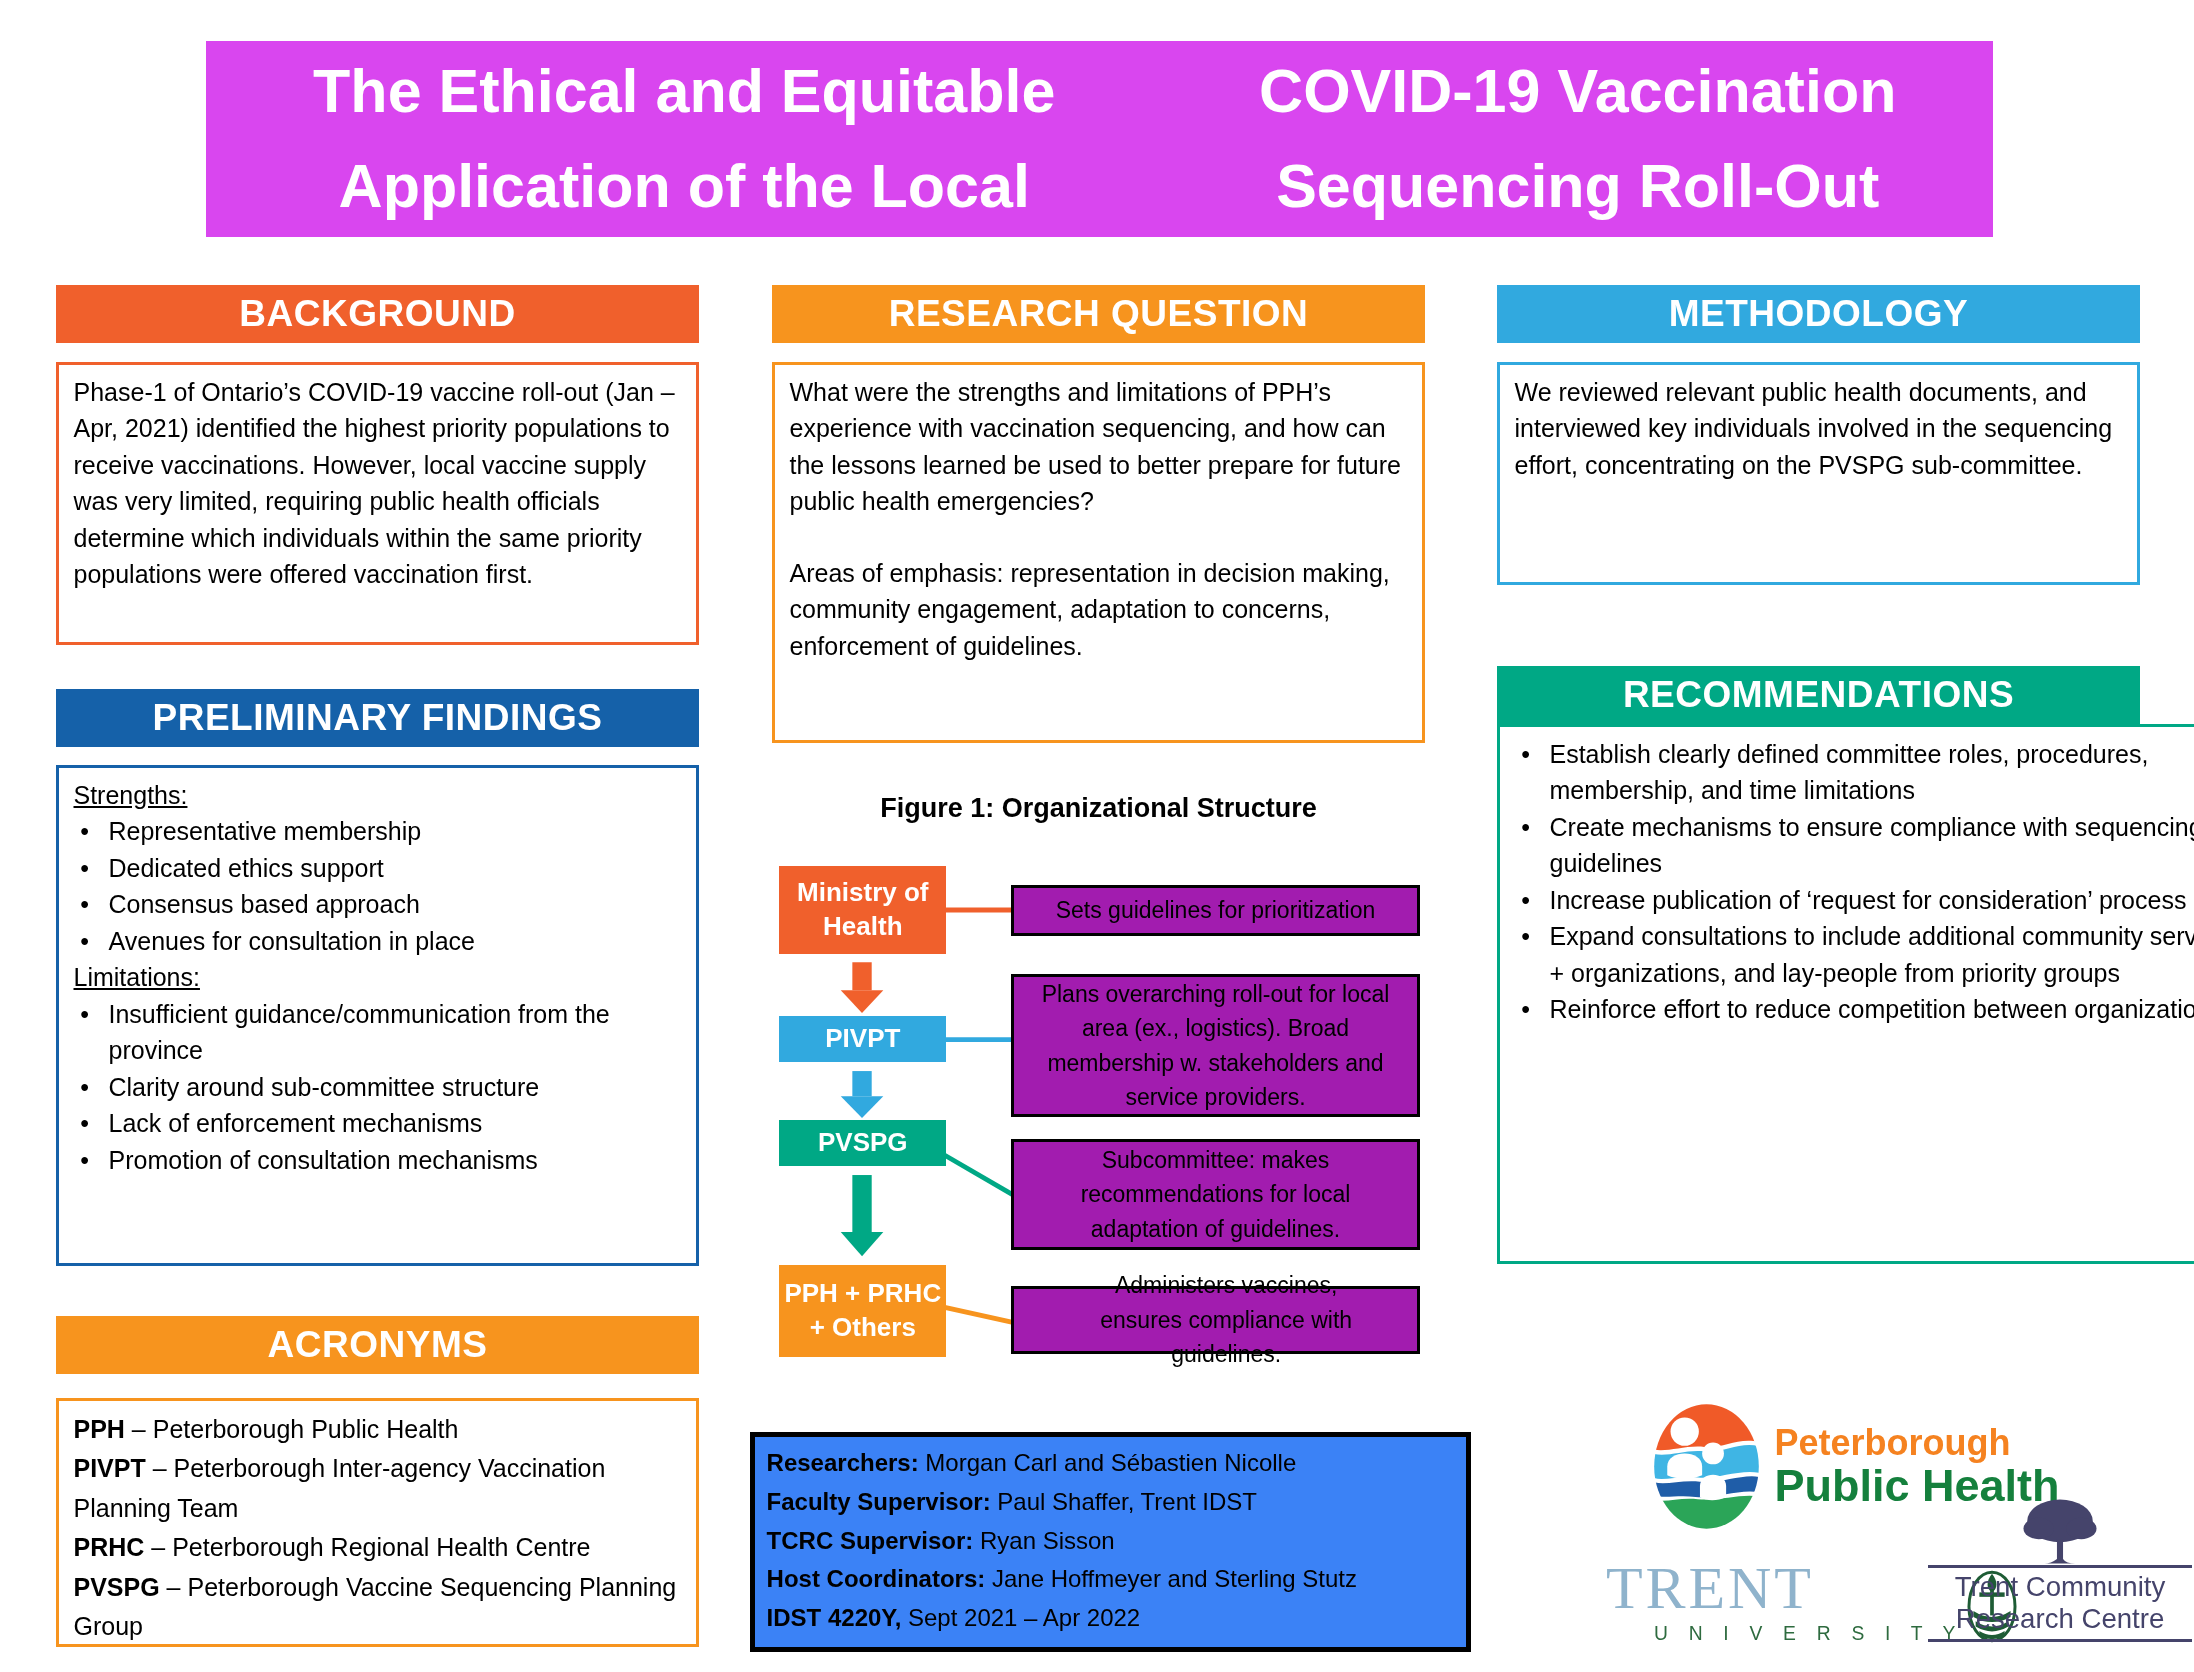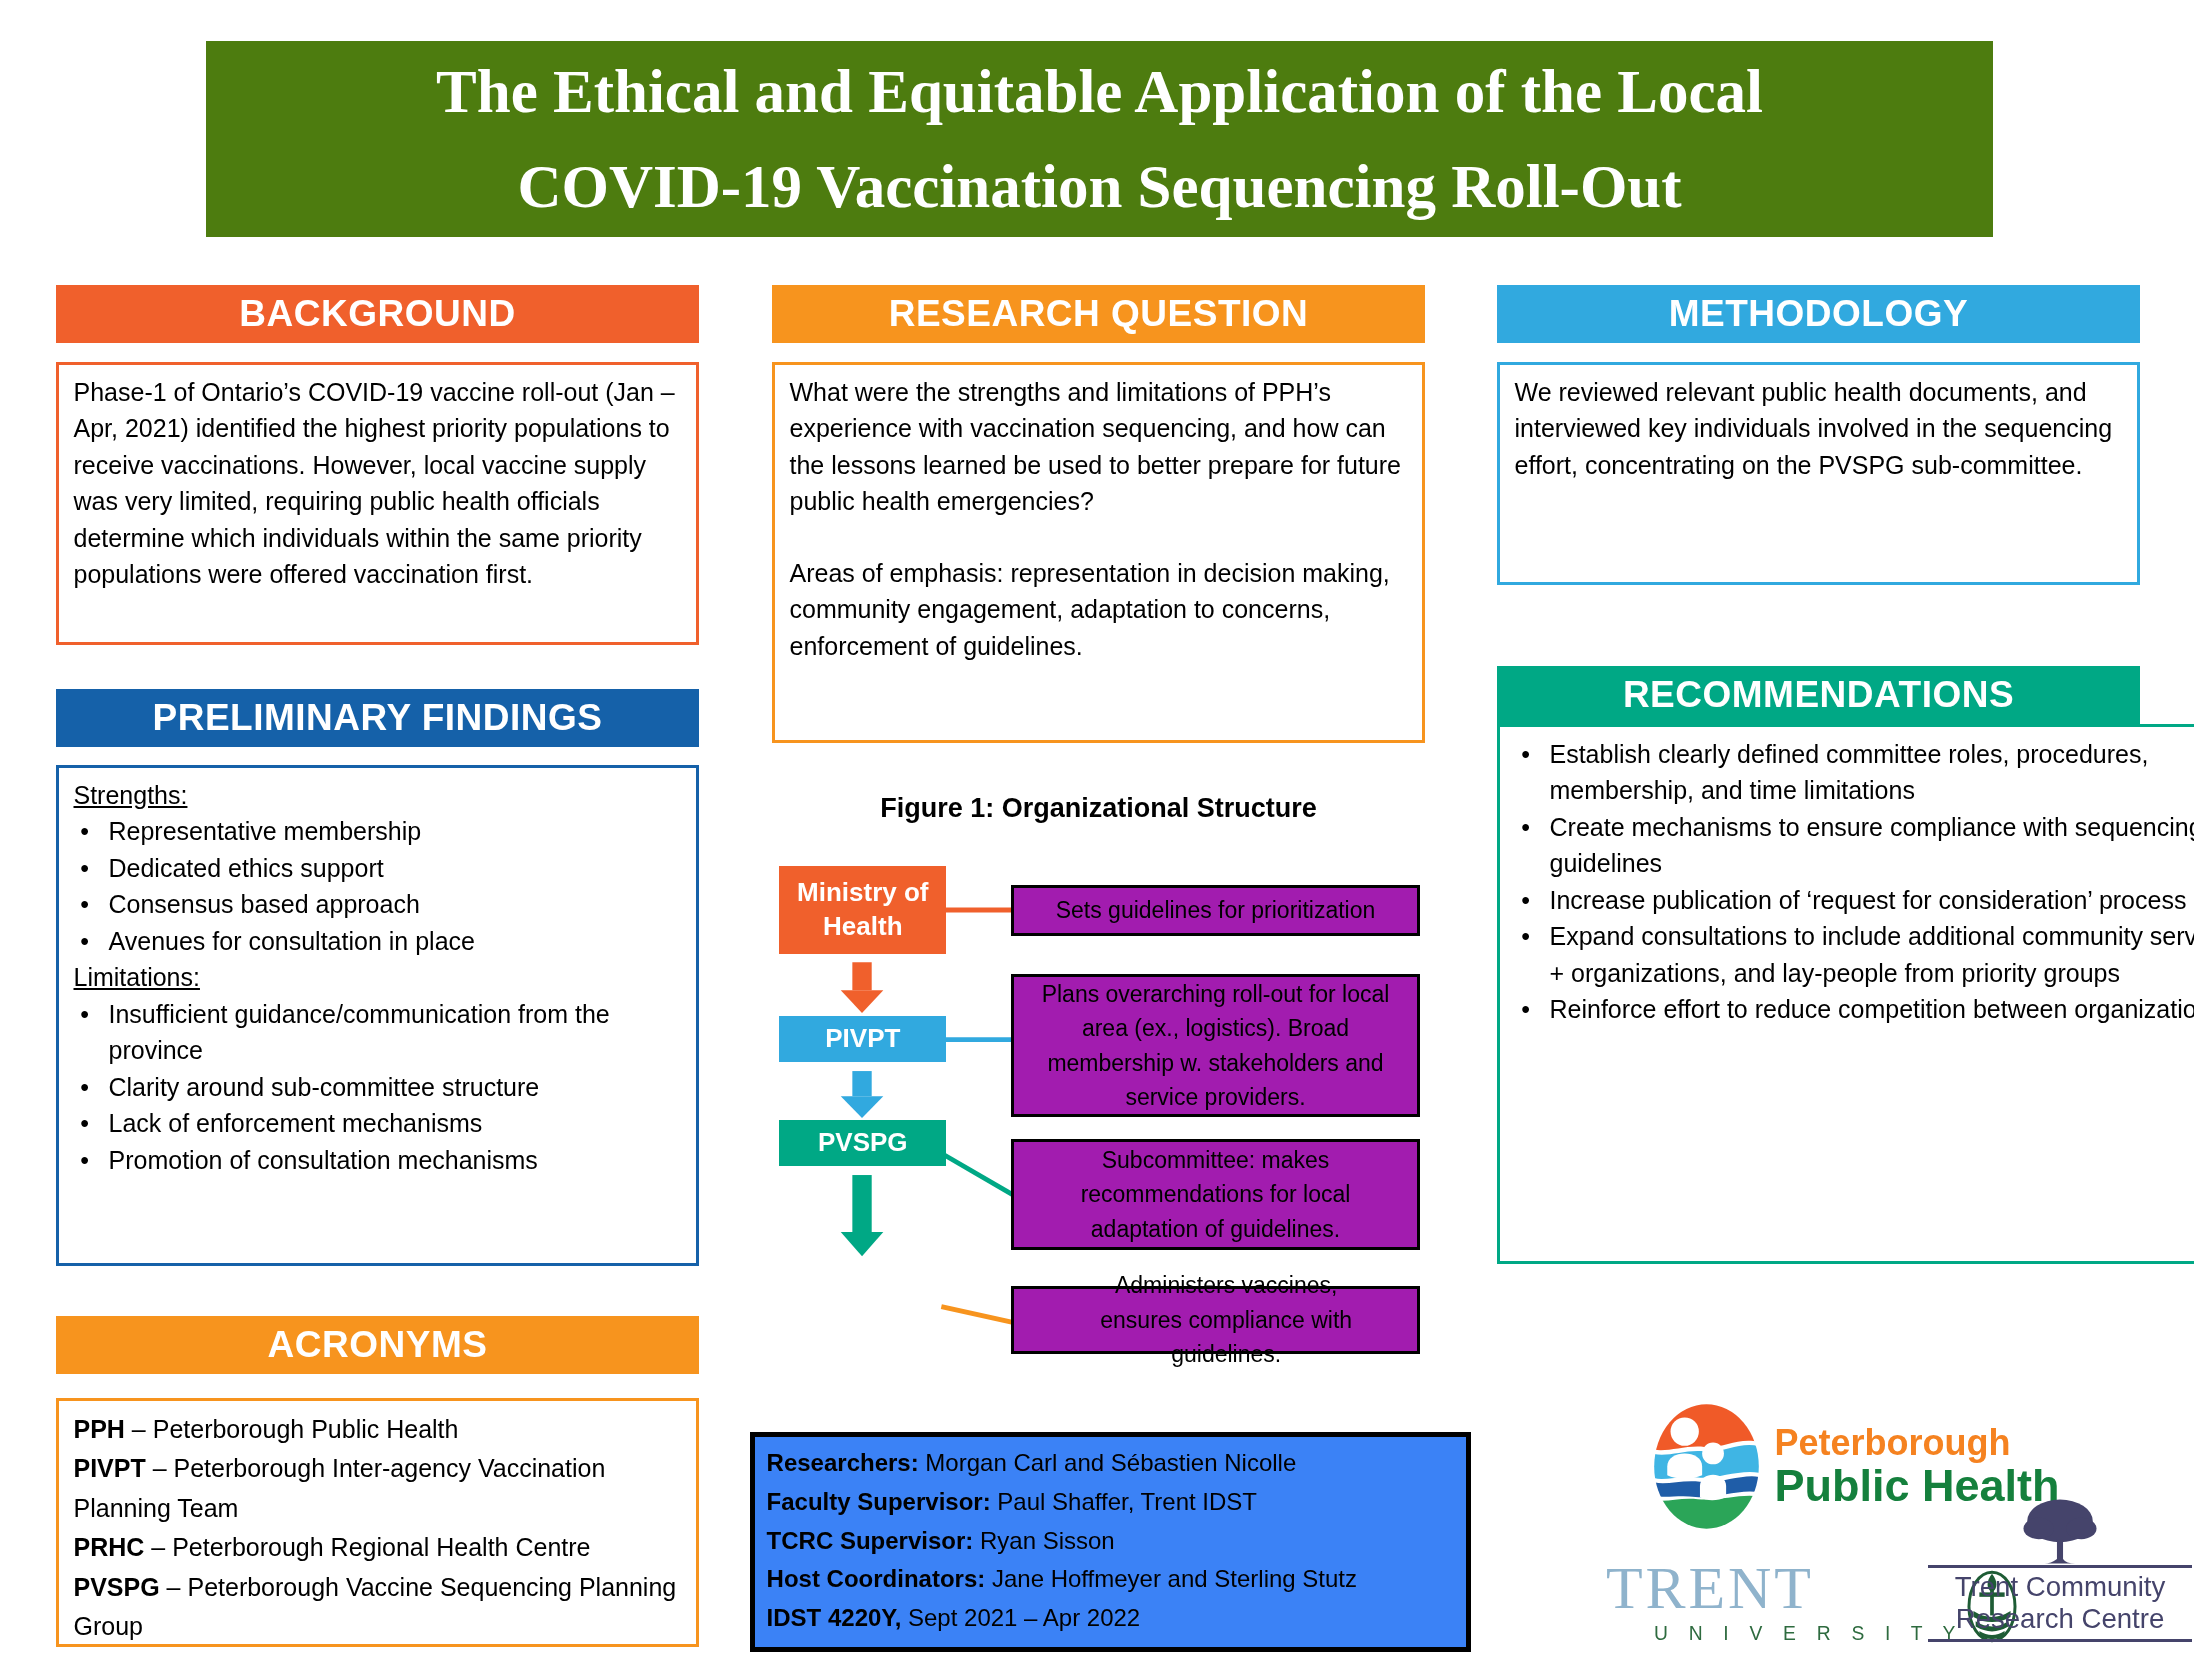--- a/index.html
+++ b/index.html
@@ -1,22 +1,22 @@
 <!DOCTYPE html>
 <html style="font-size:7.7px"><head>
 <meta charset="utf-8">
 <style>
   html,body{margin:0;padding:0;background:#ffffff;}
   .poster{position:relative;width:2194px;height:1673px;background:#ffffff;
           font-family:"Liberation Sans", sans-serif;color:#000;overflow:hidden;}
 
   
   .banner{position:absolute;left:206px;top:41px;width:1787px;height:196px;
-          background:#4d7c0f;color:#fff;display:flex;flex-direction:column;
-          justify-content:center;align-items:center;text-align:center;font-family:Liberation Serif, serif;}
+          background:#d946ef;color:#fff;display:flex;flex-direction:row;
+          justify-content:center;align-items:center;text-align:center;}
   .banner .t-line{font-weight:bold;font-size:61px;line-height:95px;}
 
   
   .hdr{position:absolute;height:58px;display:flex;align-items:center;justify-content:center;
        color:#fff;font-weight:bold;font-size:37px;letter-spacing:0.5px;}
   .hdr--redorange{background:#F0602C;}
   .hdr--orange{background:#F7941E;}
   .hdr--blue{background:#1561A9;}
   .hdr--lblue{background:#31A9DF;}
   .hdr--teal{background:#00A885;}
@@ -147,20 +147,22 @@
       <g fill="#00A885">
         <rect x="166" y="790" width="40" height="118"></rect>
           <polygon points="142,908 230,908 186,958"></polygon>
       </g>
     </svg>
 
     <div class="node node--redorange" style="top:73px;height:88px;">Ministry of
 Health</div>
     <div class="node node--lblue" style="top:223px;height:46px;">PIVPT</div>
     <div class="node node--teal" style="top:327px;height:46px;">PVSPG</div>
+    <div class="node node--orange" style="top:472px;height:92px;">PPH + PRHC
++ Others</div>
 
     <div class="dbox tbox--redorange" style="top:92px;height:51px;">Sets guidelines for prioritization</div>
     <div class="dbox tbox--lblue" style="top:181px;height:143px;">Plans overarching roll-out for local area (ex., logistics). Broad membership w. stakeholders and service providers.</div>
     <div class="dbox tbox--teal" style="top:346px;height:111px;">Subcommittee: makes recommendations for local adaptation of guidelines.</div>
     <div class="dbox tbox--orange" style="top:493px;height:68px;padding-left:34px;">Administers vaccines,
 ensures compliance with guidelines.</div>
   </div>
 
   <div class="credits">
     <div><b>Researchers:</b><span> Morgan Carl and Sébastien Nicolle</span></div>

